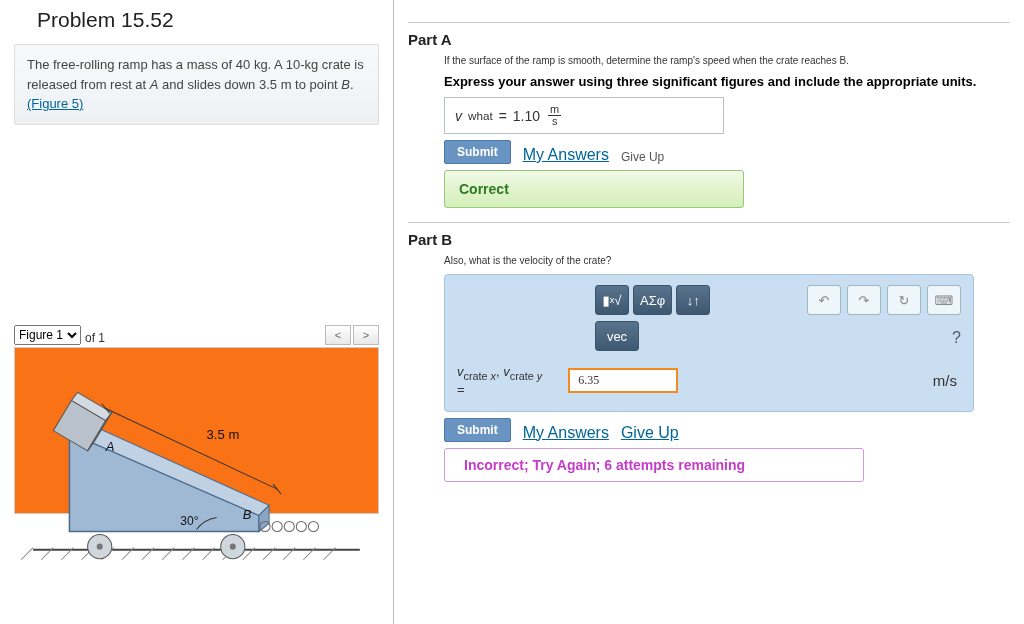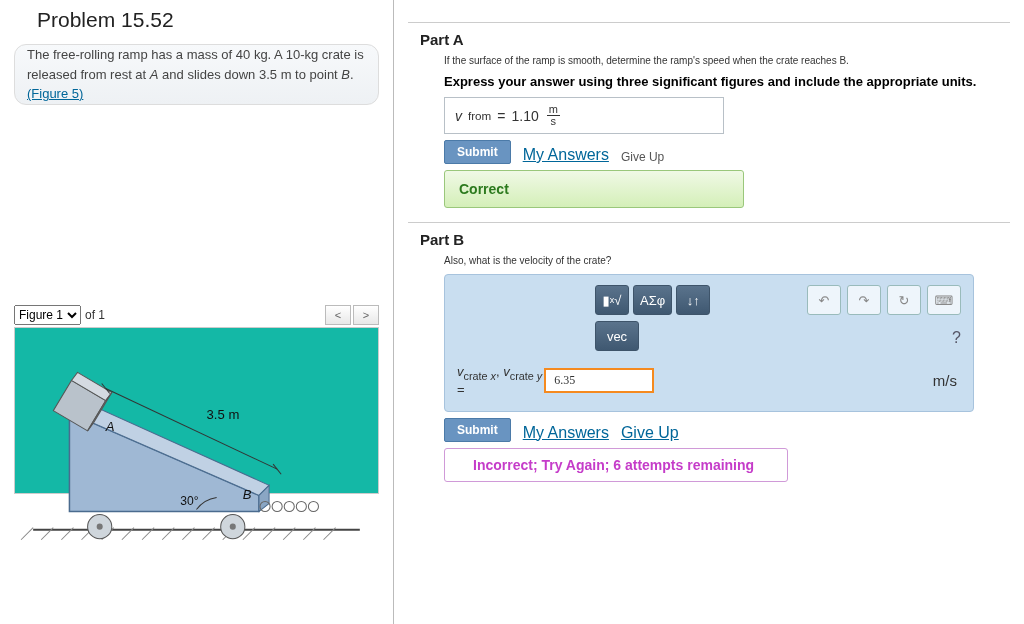--- a/index.html
+++ b/index.html
@@ -1,56 +1,56 @@
 <!DOCTYPE html>
 <html><head>
 <meta charset="utf-8">
 <style>
   * { box-sizing: border-box; margin: 0; padding: 0; }
   body { font-family: Arial, Helvetica, sans-serif; font-size: 13px; color: #333; background: #fff; width: 1024px; height: 624px; overflow: hidden; }
   .container { display: flex; width: 100%; height: 100%; }
   .left-col { width: 394px; border-right: 1px solid #bbb; padding: 8px 14px; }
   .right-col { flex: 1; padding: 8px 14px 0 14px; overflow: hidden; }
   .problem-title { font-size: 21px; color: #222; margin-bottom: 12px; margin-left: 23px; }
-  .problem-box { background: linear-gradient(#f7f9fb,#eef1f4); border: 1px solid #ddd; padding: 0 12px; font-size: 13px; line-height: 1.5; color: #444; border-radius: 12px; }
+  .problem-box { background: linear-gradient(#f7f9fb,#eef1f4); border: 1px solid #ddd; padding: 10px 12px; font-size: 13px; line-height: 1.5; color: #444; border-radius: 2px; }
   .problem-box a { color: #069; text-decoration: underline; }
-  .figure-bar { margin-top: 200px; display: flex; align-items: center; gap: 4px; }
+  .figure-bar { margin-top: 200px; display: flex; align-items: flex-end; gap: 4px; }
   .fig-select { font-size: 12px; height: 20px; }
   .fig-of { font-size: 12px; color: #333; }
   .fig-nav { display: flex; gap: 2px; margin-left: auto; }
   .nav-btn { width: 26px; height: 20px; background: linear-gradient(#fff,#e8e8e8); border: 1px solid #bbb; font-size: 11px; color: #666; display:flex; align-items:center; justify-content:center; cursor:pointer; }
-  .figure-area { border: 1px solid #ccc; background:#14b8a6; height: 167px; margin-top:2px; position: relative; }
+  .figure-area { border: 1px solid #ccc; background:#f97316; height: 167px; margin-top:2px; position: relative; }
   .figure-area svg { position:absolute; inset:0; }
 
-  .part-title { font-size: 15px; font-weight: bold; color: #222; margin: 8px 12px 6px; }
+  .part-title { font-size: 15px; font-weight: bold; color: #222; margin: 8px 0 6px; }
   .qtext { font-size: 10px; color: #333; margin: 2px 0 6px 36px; line-height: 1.4; }
   .instr { font-size: 13px; font-weight: bold; color: #000; margin: 4px 0 8px 36px; }
   hr.sep { border: none; border-top: 1px solid #ccc; margin: 14px 0 6px 0; }
 
   .answer-a { margin-left: 36px; border:1px solid #b8c0c7; padding: 6px 10px; width: 280px; font-size: 14px; background:#fff; display:flex; align-items:center; gap:6px;}
   .answer-a .var { font-style: italic; }
   .btn-row { margin: 6px 0 4px 36px; display:flex; align-items:flex-end; gap:12px; }
   .submit-btn { background:#6994c1; color:#fff; border:1px solid #4b7aa8; padding:4px 12px; font-size:12px; font-weight:bold; cursor:pointer; border-radius:2px; }
   .link { color:#069; text-decoration:underline; font-size:16px; cursor:pointer;}
   .giveup { color:#555; font-size:12px;}
   .correct-box { margin: 6px 0 0 36px; width: 300px; border:1px solid #9ac77b; background: linear-gradient(#f0f9e6,#d4efb8); color:#2c7a1e; font-weight:bold; padding:10px 14px; border-radius:3px; font-size:14px;}
 
   .math-panel { margin-left:36px; background:#c9def0; border:1px solid #a7c3dd; border-radius:4px; width:530px; padding:10px 12px 14px 12px; position:relative;}
   .tool-row { display:flex; gap:4px; align-items:center;}
   .tool-btn { height:30px; min-width:34px; padding:0 6px; border:1px solid #3e546a; background: linear-gradient(#5a738c,#3f5871); color:#fff; font-size:13px; display:flex; align-items:center; justify-content:center; border-radius:3px; cursor:pointer;}
   .tool-row .light { background:#eef5fb; color:#888; border:1px solid #9bb;}
   .tool-right { display:flex; gap:6px; margin-left:auto;}
   .vec-btn { margin-top:6px; }
   .help-q { position:absolute; right:12px; top:54px; font-size:16px; color:#556; cursor:pointer;}
-  .input-row { display:flex; align-items:center; gap:2px; margin-top:14px;}
+  .input-row { display:flex; align-items:center; gap:26px; margin-top:14px;}
   .input-label { font-size:13px; line-height:1.1; }
   .input-label .var { font-style:italic;}
   .value-box { border:2px solid #f58a1f; background:#fff; padding:3px 8px; font-size:12px; font-family:"Times New Roman",serif; min-width:110px; }
   .unit { font-size:15px; color:#333; margin-left:auto; margin-right:4px;}
-  .incorrect-box { margin: 6px 0 0 36px; width: 344px; border:1px solid #d09ad8; background:#fff; color:#c53cc9; font-weight:bold; padding:8px 28px; border-radius:3px; font-size:14px;}
+  .incorrect-box { margin: 6px 0 0 36px; width: 420px; border:1px solid #d09ad8; background:#fff; color:#c53cc9; font-weight:bold; padding:8px 19px; border-radius:3px; font-size:14px;}
 </style>
 </head>
 <body>
 
 <div class="container">
   <div class="left-col">
     <div class="problem-title">Problem 15.52</div>
     <div class="problem-box">
       <span>The free-rolling ramp has a mass of 40 kg. A 10-kg crate is released from rest at </span><i>A</i><span> and slides down 3.5 m to point </span><i>B</i><span>.</span><br>
       <a href="#">(Figure 5)</a>
@@ -124,21 +124,21 @@
   <div class="right-col">
     <hr class="sep">
     <div class="part-title">Part A</div>
     <div class="qtext">
       <span>If the surface of the ramp is smooth, determine the ramp's speed when the crate reaches B.</span>
     </div>
     <div class="instr">Express your answer using three significant figures and include the appropriate units.</div>
 
     <div class="answer-a">
       <span class="var">v</span>
-        <sub>from</sub>
+        <sub>what</sub>
       <span> = </span>
       <span>1.10</span>
       <span style="display:inline-flex; flex-direction:column; align-items:center; font-size:11px; line-height:1; margin-left:2px;">
         <span style="border-bottom:1px solid #333; padding:0 2px;">m</span>
         <span>s</span>
       </span>
     </div>
     <div class="btn-row">
       <button class="submit-btn">Submit</button>
       <span class="link">My Answers</span>

